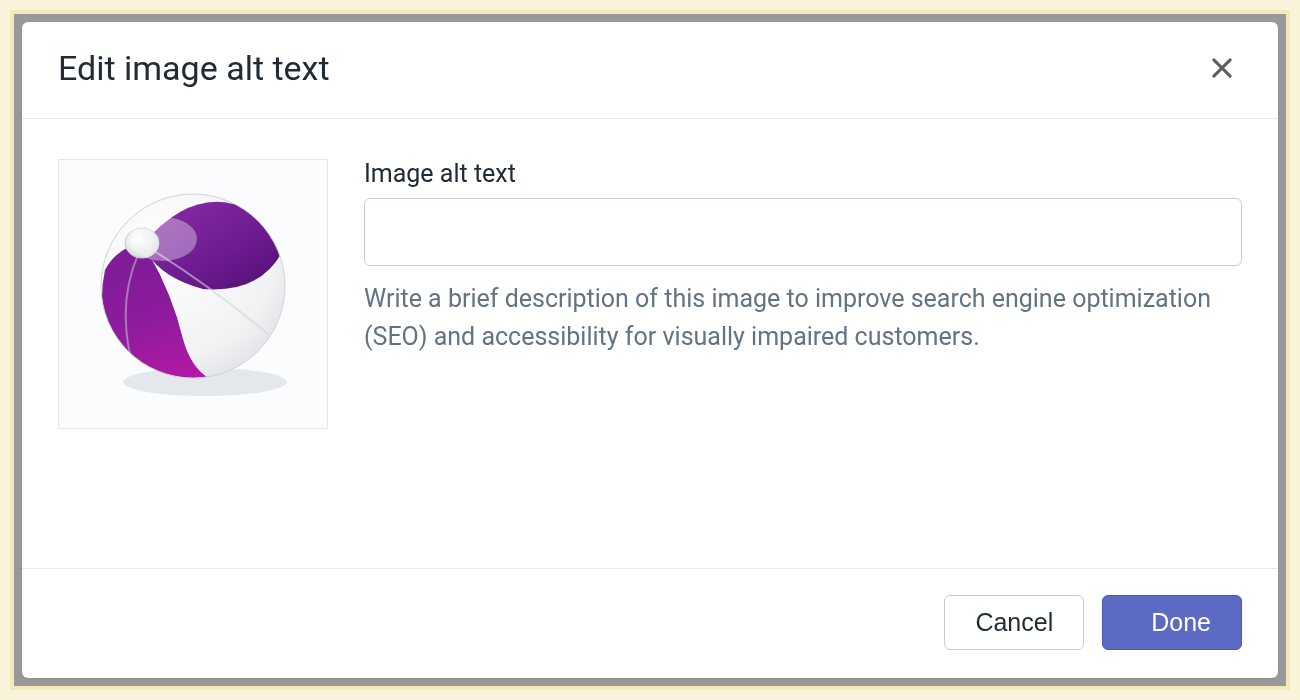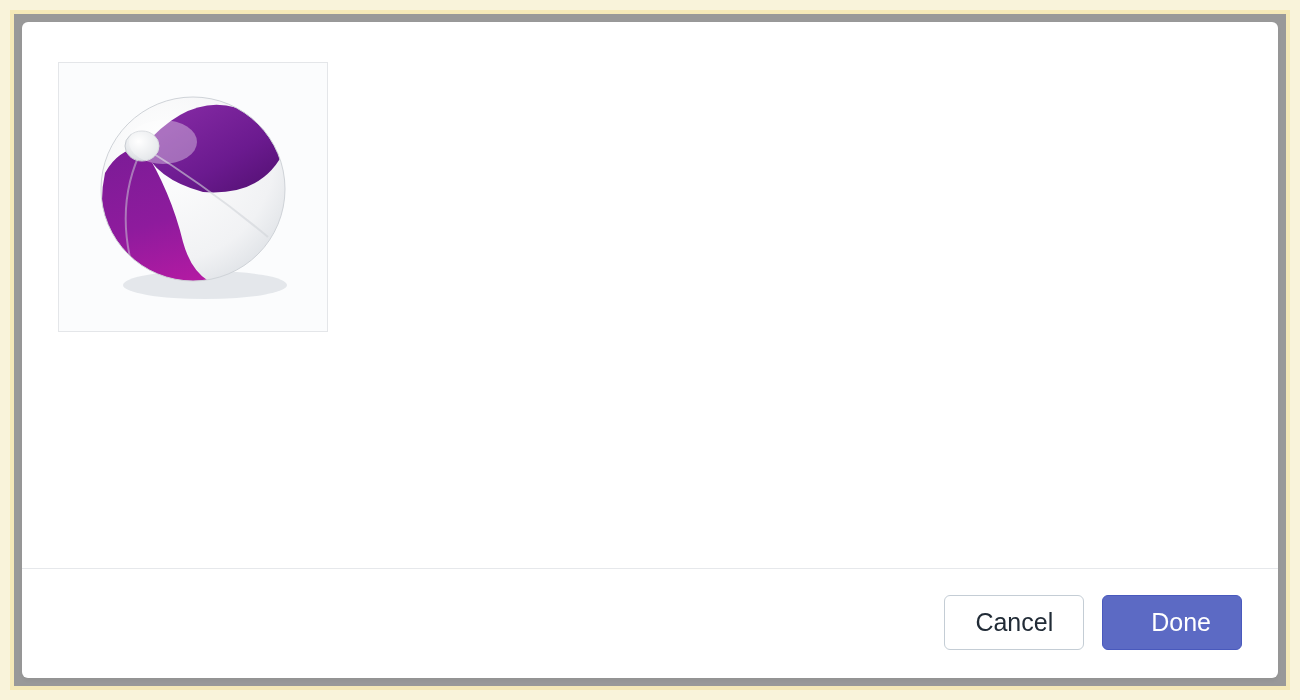--- a/index.html
+++ b/index.html
@@ -130,20 +130,29 @@
       color: #fff;
       padding-left: 48px;
     }
   </style>
 </head>
 <body>
 
 <div class="outer-border">
   <div class="dialog">
 
+    <div class="dialog-header">
+      <h1 class="dialog-title">Edit image alt text</h1>
+      <button class="close-btn" aria-label="Close">
+        <svg viewBox="0 0 24 24" fill="none" stroke="currentColor" stroke-width="2.6" stroke-linecap="round">
+          <line x1="5" y1="5" x2="19" y2="19"></line>
+          <line x1="19" y1="5" x2="5" y2="19"></line>
+        </svg>
+      </button>
+    </div>
 
     <div class="dialog-body">
 
       <div class="thumb-box">
         <svg viewBox="0 0 220 220">
           <defs>
             <radialGradient id="ballGrad" cx="0.35" cy="0.3" r="0.85">
               <stop offset="0%" stop-color="#ffffff"></stop>
               <stop offset="70%" stop-color="#f1f2f4"></stop>
               <stop offset="100%" stop-color="#d9dde2"></stop>
@@ -182,20 +191,25 @@
           </g>
 
           <ellipse cx="59" cy="59" rx="17" ry="15" fill="url(#capGrad)" stroke="#c8ccd2" stroke-width="1"></ellipse>
 
           <circle cx="110" cy="102" r="92" fill="none" stroke="#cfd3d8" stroke-width="1"></circle>
 
           <ellipse cx="80" cy="55" rx="34" ry="22" fill="#ffffff" opacity="0.35"></ellipse>
         </svg>
       </div>
 
+      <div class="form-col">
+        <label class="field-label">Image alt text</label>
+        <input type="text" class="alt-input" value="" placeholder="" style="">
+        <p class="help-text">Write a brief description of this image to improve search engine optimization (SEO) and accessibility for visually impaired customers.</p>
+      </div>
 
     </div>
 
     <div class="dialog-footer">
       <button class="btn">Cancel</button>
       <button class="btn btn-primary">Done</button>
     </div>
 
   </div>
 </div>

